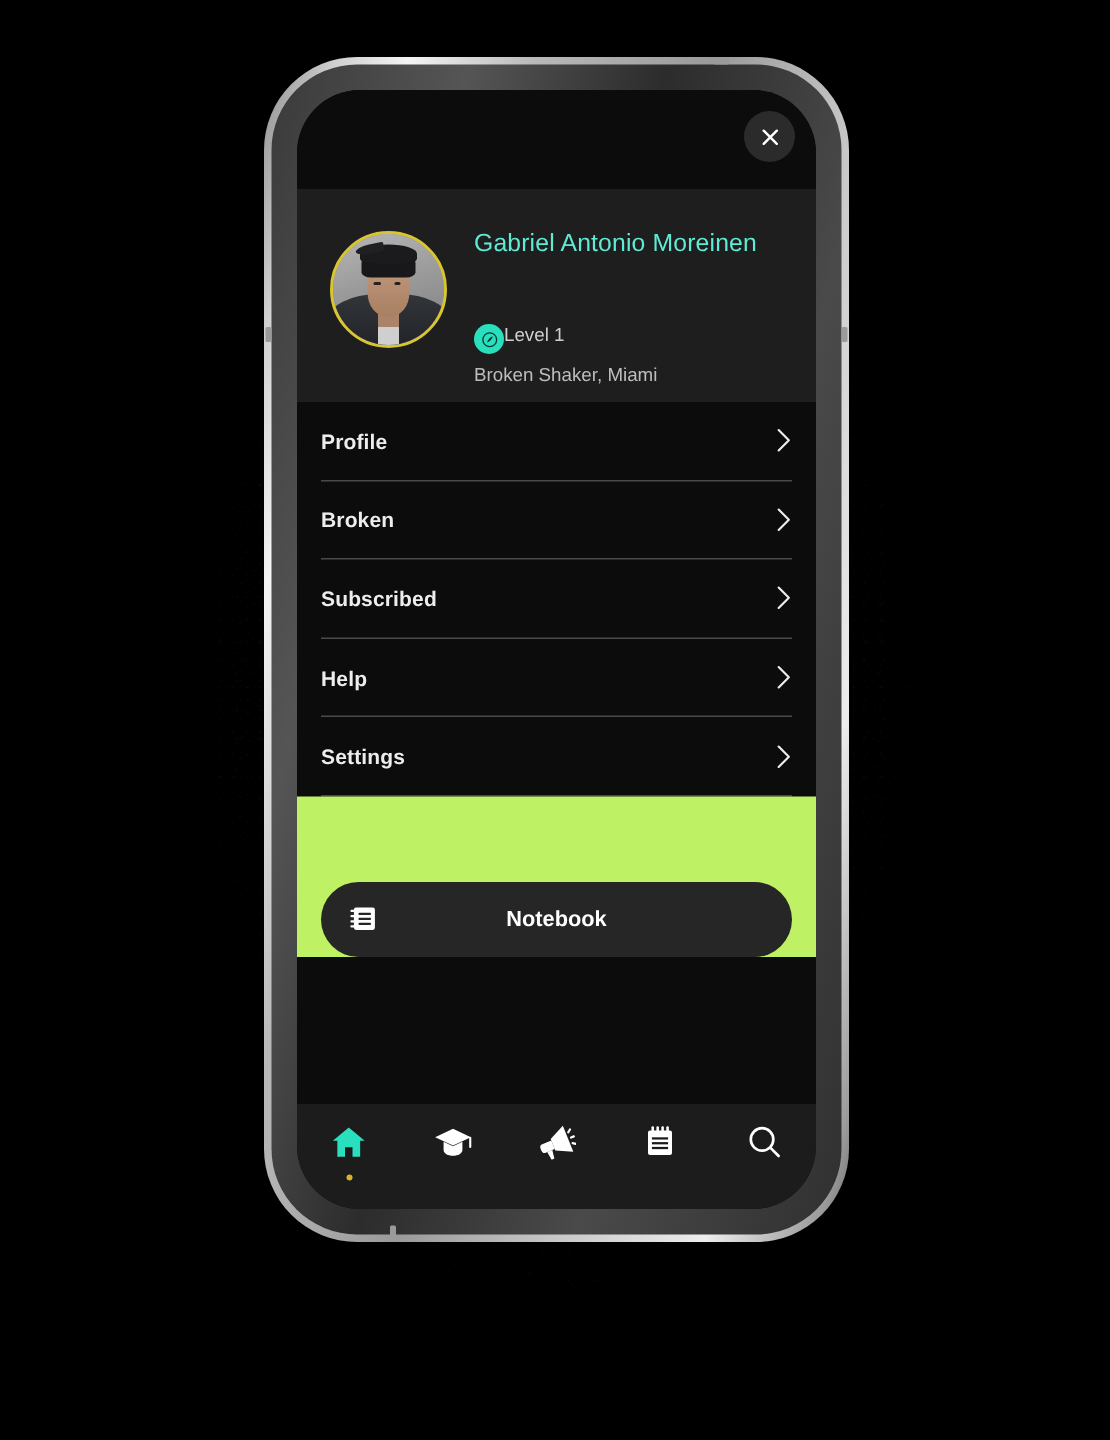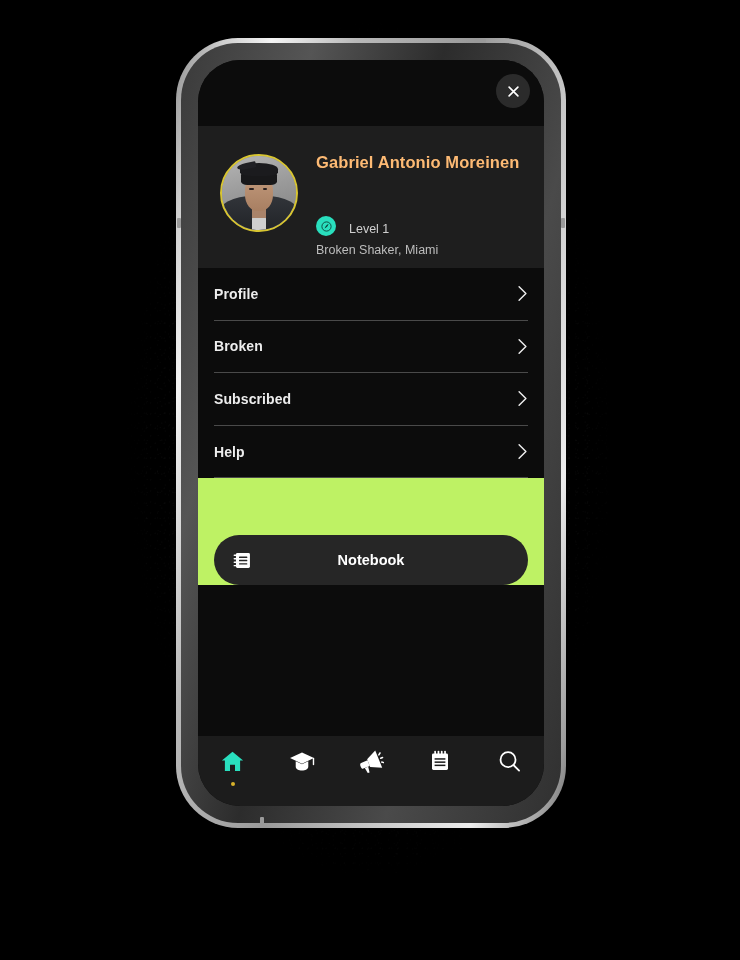--- a/index.html
+++ b/index.html
@@ -122,32 +122,32 @@
              background:#18181a; border-radius:48% 48% 18% 18%; }
   .av-cap  { position:absolute; left:24%; top:10%; width:52%; height:17%;
              background:#1b1b1e; border-radius:50% 50% 30% 30%; }
   .av-brim { position:absolute; left:20%; top:9%; width:26%; height:8%;
              background:#202024; border-radius:50% 10% 10% 50%; transform:rotate(-12deg); }
   .av-eyeL, .av-eyeR { position:absolute; top:43%; width:6%; height:3%; background:#2a2020; border-radius:2px; }
   .av-eyeL { left:37%; } .av-eyeR { left:55%; }
 
   .pinfo { min-width: 0; }
   .pname {
-    color: #fdba74;
+    color: #5eead4;
     font-size: 16.5px;
-    font-weight: 700;
+    font-weight: 400;
     letter-spacing: .1px;
     white-space: nowrap;
     margin-bottom: 8px;
     margin-top: 24px;
   }
   .plevel {
     display: flex;
-    align-items: flex-end;
-    gap: 13px;
+    align-items: flex-start;
+    gap: 0;
     margin-bottom: 7px;
     margin-top: 44px;
   }
   .level-badge {
     width: 20px; height: 20px;
     border-radius: 50%;
     background: #29dfbe;
     display: flex; align-items: center; justify-content: center;
     flex: 0 0 auto;
   }
@@ -322,20 +322,29 @@
         <div class="menu-row">
           <span class="menu-label">Help</span>
           <span class="menu-spacer"></span>
           <span class="chev">
             <svg width="11" height="17" viewBox="0 0 12 20" fill="none" stroke="#ededed" stroke-width="1.7" stroke-linecap="round" stroke-linejoin="round">
               <path d="M2 2 L10 10 L2 18"></path>
             </svg>
           </span>
         </div>
 
+        <div class="menu-row">
+          <span class="menu-label">Settings</span>
+          <span class="menu-spacer"></span>
+          <span class="chev">
+            <svg width="11" height="17" viewBox="0 0 12 20" fill="none" stroke="#ededed" stroke-width="1.7" stroke-linecap="round" stroke-linejoin="round">
+              <path d="M2 2 L10 10 L2 18"></path>
+            </svg>
+          </span>
+        </div>
 
       </div>
 
       <div class="nb-wrap">
         <div class="nb-btn">
           <span class="nb-icon">
             <svg width="21" height="21" viewBox="0 0 24 24">
               <rect x="4.5" y="3.5" width="16" height="17" rx="1.6" fill="#ffffff"></rect>
               <rect x="1.8" y="5.2" width="3.6" height="1.7" rx=".8" fill="#ffffff"></rect>
               <rect x="1.8" y="9.2" width="3.6" height="1.7" rx=".8" fill="#ffffff"></rect>

